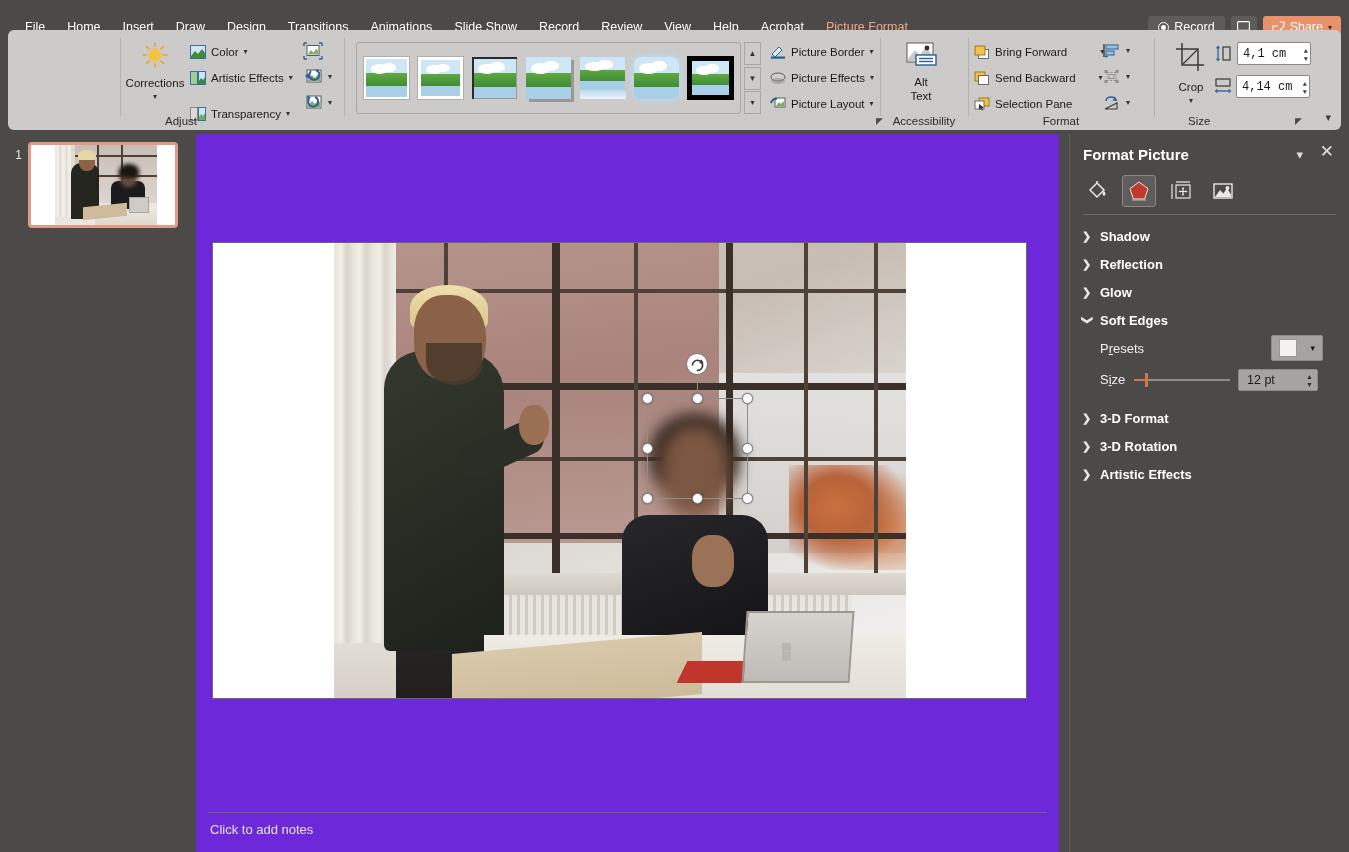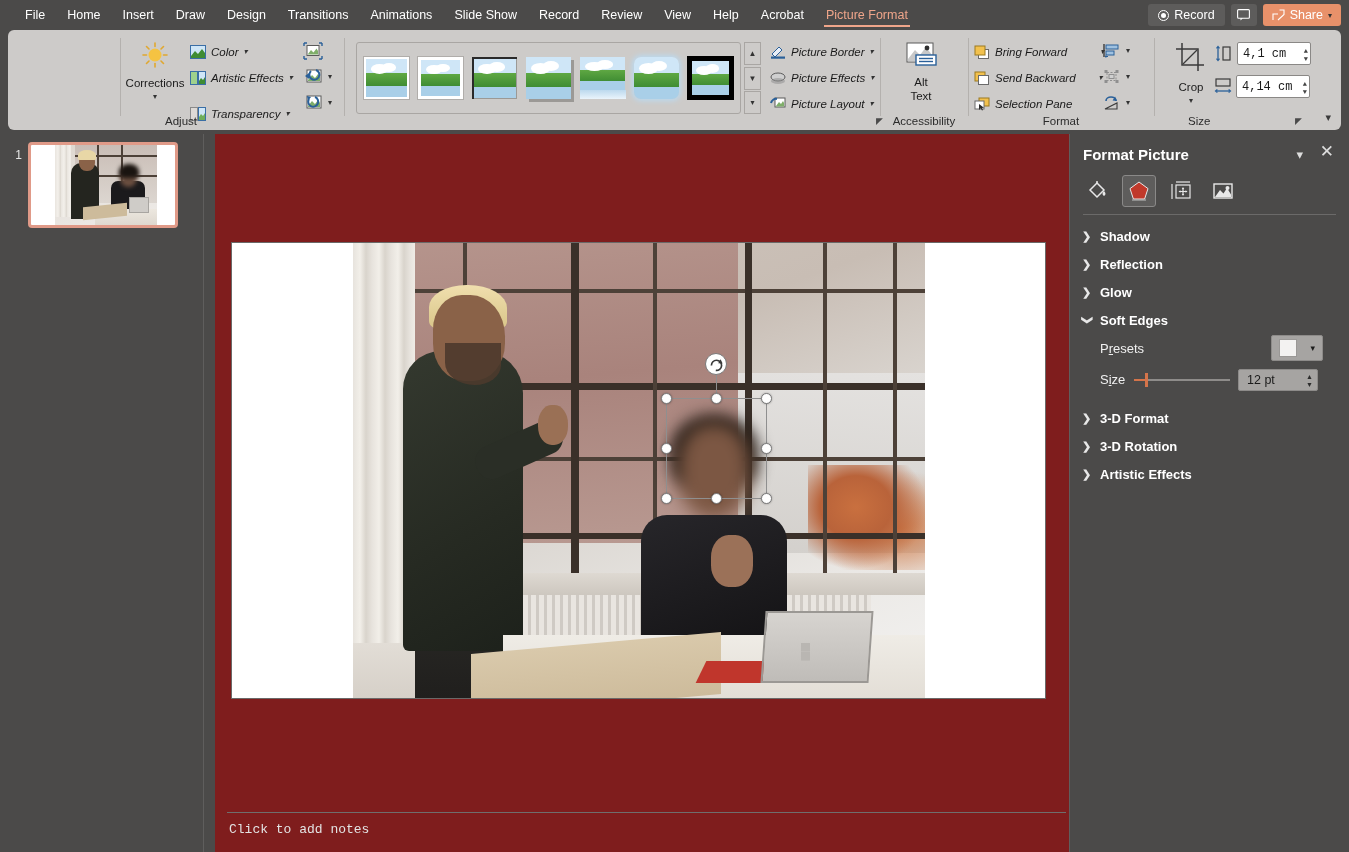--- a/index.html
+++ b/index.html
@@ -6,21 +6,21 @@
   html, body {
     width: 1349px; height: 852px;
     font-family: "Liberation Sans", sans-serif;
     background: #4b4a49;
     overflow: hidden;
     -webkit-font-smoothing: antialiased;
   }
 
   
   .menubar {
-    position: absolute; left: 0; top: 0; width: 1349px; height: 30px;
+    position: absolute; left: 0; top: 12px; width: 1349px; height: 30px;
     background: #4b4a49; display: flex; align-items: center;
   }
   .menu-items { display: flex; align-items: center; height: 30px; padding-left: 14px; }
   .menu-item {
     color: #ffffff; font-size: 12.5px; padding: 0 11px; height: 30px;
     line-height: 30px; cursor: default; white-space: nowrap; position: relative;
   }
   .menu-item.contextual { color: #efa58a; }
   .menu-item.contextual::after {
     content: ""; position: absolute; left: 9px; right: 9px; bottom: 3px;
@@ -58,21 +58,21 @@
     font-size: 11.5px; color: #2b2b2b;
   }
   .rsep { position: absolute; top: 8px; width: 1px; height: 78px; background: #b4b1ae; }
 
   .big-btn {
     display: flex; flex-direction: column; align-items: center; justify-content: flex-start;
     font-size: 11.5px; color: #1a1a1a; line-height: 1.25; text-align: center; cursor: default;
   }
   .small-row {
     display: flex; align-items: center; gap: 5px; height: 23px;
-    font-size: 11.5px; color: #1a1a1a; cursor: default; white-space: nowrap; font-style: italic;
+    font-size: 11.5px; color: #1a1a1a; cursor: default; white-space: nowrap;
   }
   .chev { font-size: 8px; color: #333; }
 
   
   .gallery {
     position: absolute; left: 8px; top: 12px; width: 385px; height: 72px;
     background: #cdcbc9; border: 1px solid #a9a6a3; border-radius: 3px;
     display: flex; align-items: center; padding: 0 7px; gap: 9px;
   }
   .thumb { width: 46px; height: 42px; position: relative; }
@@ -120,23 +120,22 @@
   .thumb-row { display: flex; align-items: flex-start; padding: 8px 0 0 8px; gap: 6px; }
   .thumb-num { color: #e6e6e6; font-size: 12px; width: 14px; text-align: right; padding-top: 6px; }
   .slide-thumb {
     width: 150px; height: 86px; background: #ffffff;
     border: 3px solid #e09a88; border-radius: 4px; overflow: hidden; position: relative;
   }
   .panel-divider { position: absolute; right: 0; top: 0; width: 1px; height: 718px; background: #5f5e5d; }
 
   
   .workspace {
-    position: absolute; left: 215px; top: 134px; width: 863px; height: 718px;
-    background: #7f1d1d;
-    font-family: Liberation Mono, monospace;
+    position: absolute; left: 196px; top: 134px; width: 863px; height: 718px;
+    background: #6d28d9;
   }
   .slide-canvas {
     position: absolute; left: 17px; top: 109px; width: 813px; height: 455px;
     background: #ffffff; box-shadow: 0 0 0 1px #6a6968;
   }
   .notes-divider {
     position: absolute; left: 12px; right: 12px; top: 678px; height: 1px; background: #6f6e6d;
   }
   .notes-text {
     position: absolute; left: 14px; top: 688px; color: #e3e3e3; font-size: 13px;

